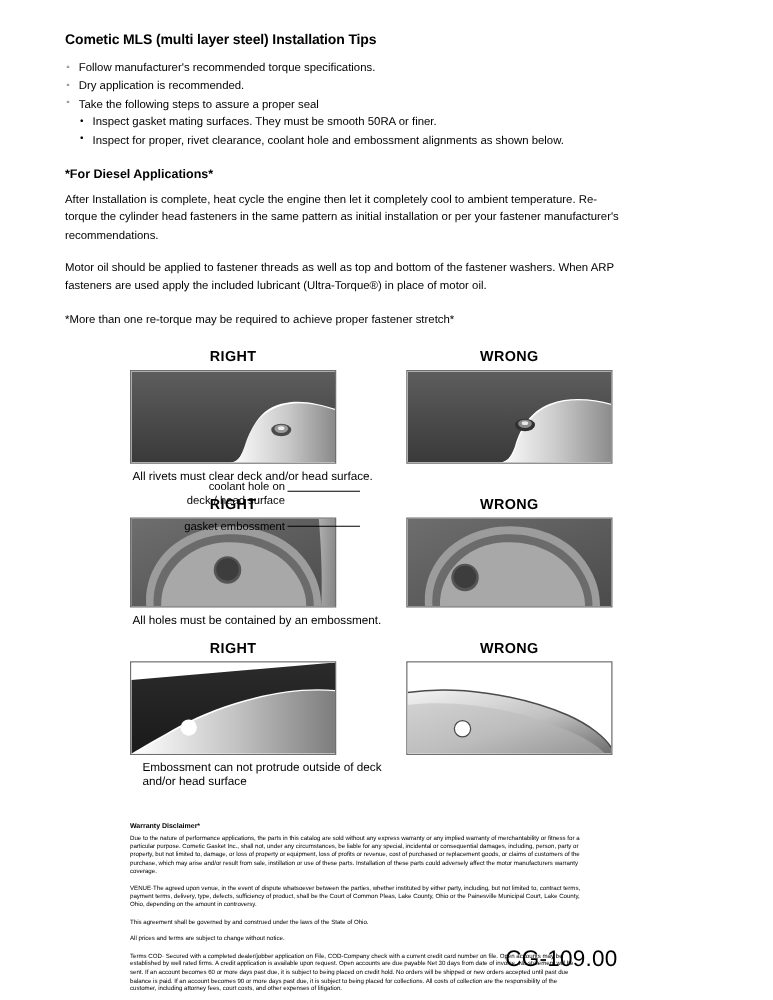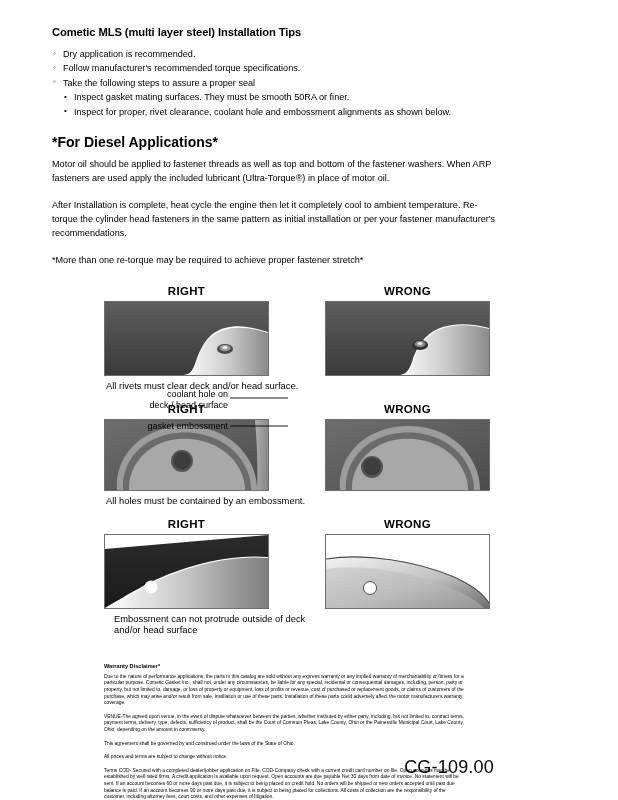--- a/index.html
+++ b/index.html
@@ -63,21 +63,21 @@
   }
   ul.subbullets li::before {
     content: "\2022";
     position: absolute;
     left: 1px;
     top: -0.5px;
     font-size: 8px;
   }
 
   h2.subtitle {
-    font-size: 14px;
+    font-size: 10px;
     font-weight: bold;
     margin: 15px 0 7px 0;
   }
   p.para {
     font-size: 9.1px;
     line-height: 14.3px;
     margin: 0 0 12px 0;
     max-width: 470px;
   }
   p.para.last {
@@ -172,32 +172,32 @@
   }
 </style>
 </head>
 <body>
 
 <div class="page">
 
   <h1 class="title">Cometic MLS (multi layer steel) Installation Tips</h1>
 
   <ul class="bullets">
+    <li>Follow manufacturer's recommended torque specifications.</li>
     <li>Dry application is recommended.</li>
-    <li>Follow manufacturer's recommended torque specifications.</li>
     <li>Take the following steps to assure a proper seal</li>
   </ul>
   <ul class="subbullets">
     <li>Inspect gasket mating surfaces.  They must be smooth 50RA or finer.</li>
     <li>Inspect for proper, rivet clearance, coolant hole and embossment alignments as shown below.</li>
   </ul>
 
   <h2 class="subtitle">*For Diesel Applications*</h2>
+  <p class="para">After Installation is complete, heat cycle the engine then let it completely cool to ambient temperature. Re-torque the cylinder head fasteners in the same pattern as initial installation or per your fastener manufacturer's recommendations.</p>
   <p class="para">Motor oil should be applied to fastener threads as well as top and bottom of the fastener washers. When ARP fasteners are used apply the included lubricant (Ultra-Torque®) in place of motor oil.</p>
-  <p class="para">After Installation is complete, heat cycle the engine then let it completely cool to ambient temperature. Re-torque the cylinder head fasteners in the same pattern as initial installation or per your fastener manufacturer's recommendations.</p>
   <p class="para last">*More than one re-torque may be required to achieve proper fastener stretch*</p>
 
   <div class="figures">
 
     <div class="figrow">
       <div class="figcol">
         <div class="figlabel">RIGHT</div>
         <div class="figbox">
           <svg width="163" height="73" viewBox="0 0 163 73">
             <defs>

